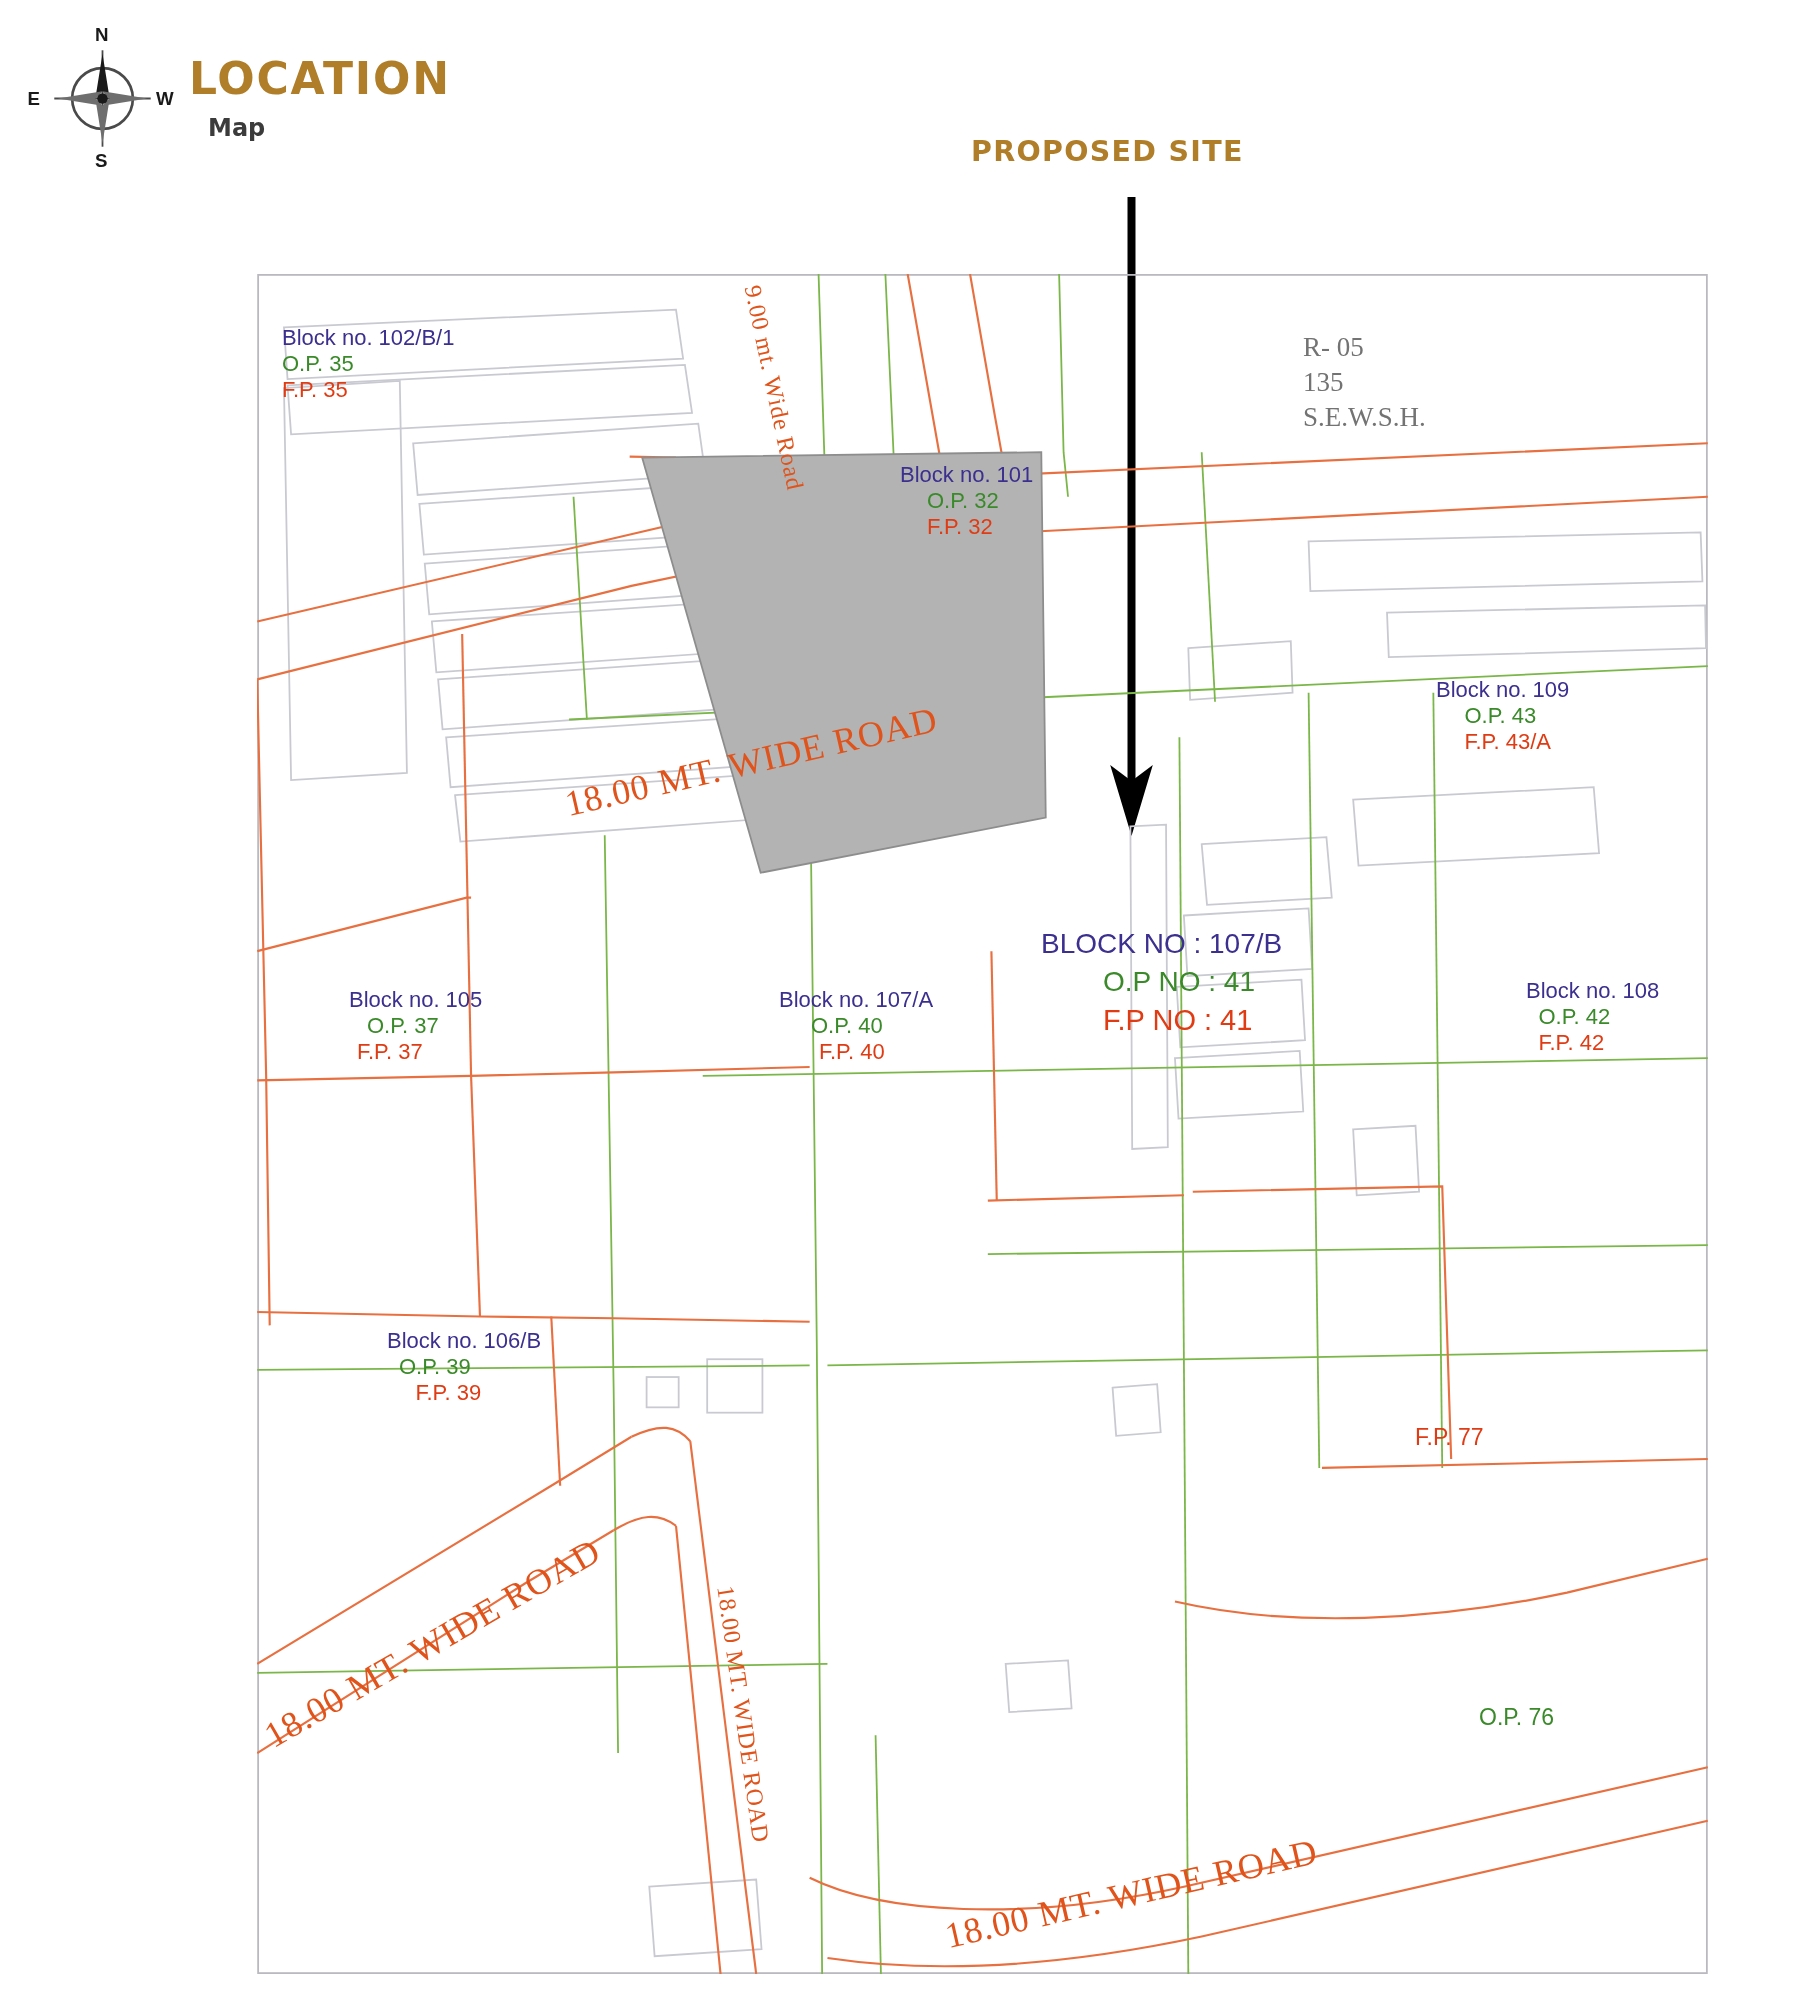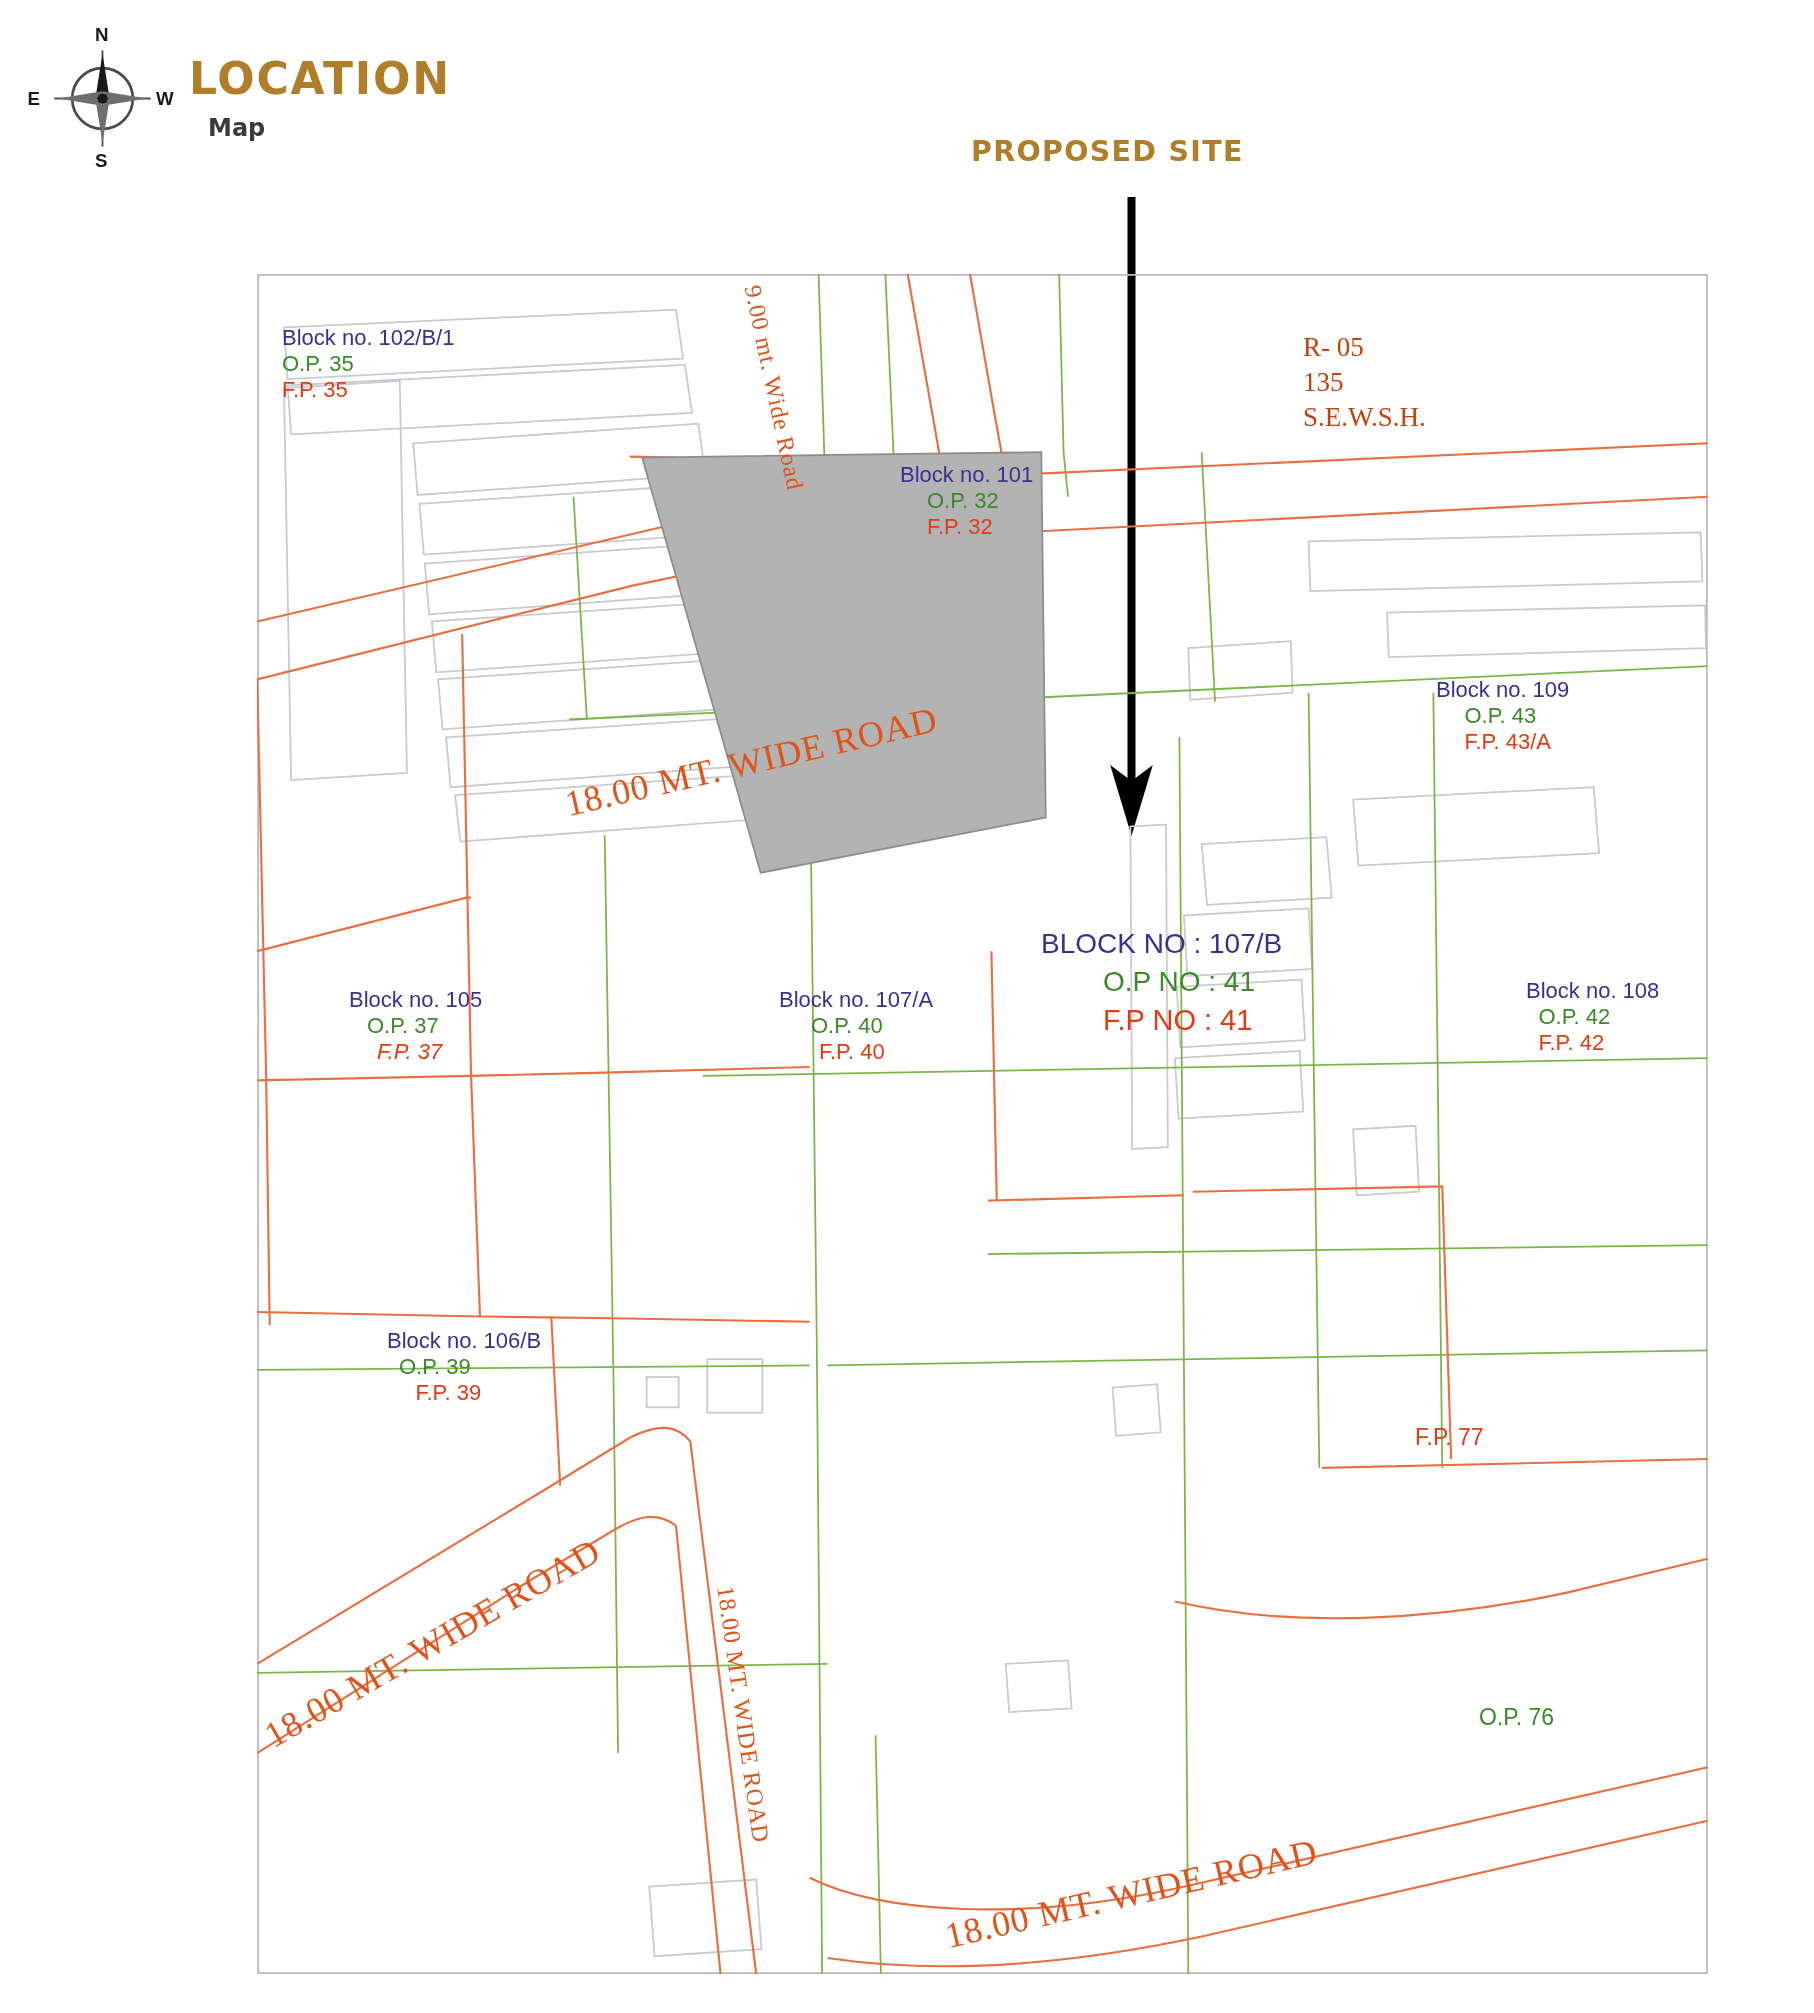--- a/index.html
+++ b/index.html
@@ -56,21 +56,21 @@
     left: 257px; top: 274px;
     width: 1451px; height: 1700px;
   }
 
   
   .lbl { position: absolute; white-space: nowrap; }
   .lbl .block  { color: #3b2f8f; font-size: 22px; font-family: "Liberation Sans", sans-serif; display:block; }
   .lbl .op     { color: #3a8a2a; font-size: 22px; font-family: "Liberation Sans", sans-serif; display:block; }
   .lbl .fp     { color: #e03b13; font-size: 22px; font-family: "Liberation Sans", sans-serif; display:block; }
   .lbl .line { display:block; }
-  .lbl.red-serif { color:#c2410c; font-family:"Liberation Serif", serif; font-size: 27px; line-height: 1.3; }
+  .lbl.red-serif { color:#737373; font-family:"Liberation Serif", serif; font-size: 27px; line-height: 1.3; }
   .lbl.green-sans { color:#3a8a2a; font-family:"Liberation Sans", sans-serif; font-size: 23px; }
   .lbl.red-sans { color:#e03b13; font-family:"Liberation Sans", sans-serif; font-size: 23px; }
 
   #site-label { left: 1041px; top: 925px; text-align: left; }
   #site-label .block { color:#3b2f8f; font-size: 28px; line-height:1.35; }
   #site-label .op    { color:#3a8a2a; font-size: 28px; line-height:1.35; }
   #site-label .fp    { color:#e03b13; font-size: 29px; line-height:1.35; }
 
   
   .road-lbl {
@@ -235,21 +235,21 @@
 
   <div class="lbl" style="left:1436px; top:677px;">
     <span class="block">Block no. 109</span>
     <span class="op" style="margin-left:28.5px;">O.P. 43</span>
     <span class="fp" style="margin-left:28.5px;">F.P. 43/A</span>
   </div>
 
   <div class="lbl" style="left:349px; top:987px;">
     <span class="block">Block no. 105</span>
     <span class="op" style="margin-left:18px;">O.P. 37</span>
-    <span class="fp" style="margin-left:28px;font-style:italic;">F.P. 37</span>
+    <span class="fp" style="margin-left:8px;">F.P. 37</span>
   </div>
 
   <div class="lbl" style="left:779px; top:987px;">
     <span class="block">Block no. 107/A</span>
     <span class="op" style="margin-left:32px;">O.P. 40</span>
     <span class="fp" style="margin-left:40px;">F.P. 40</span>
   </div>
 
   <div class="lbl" style="left:1526px; top:978px;">
     <span class="block">Block no. 108</span>

